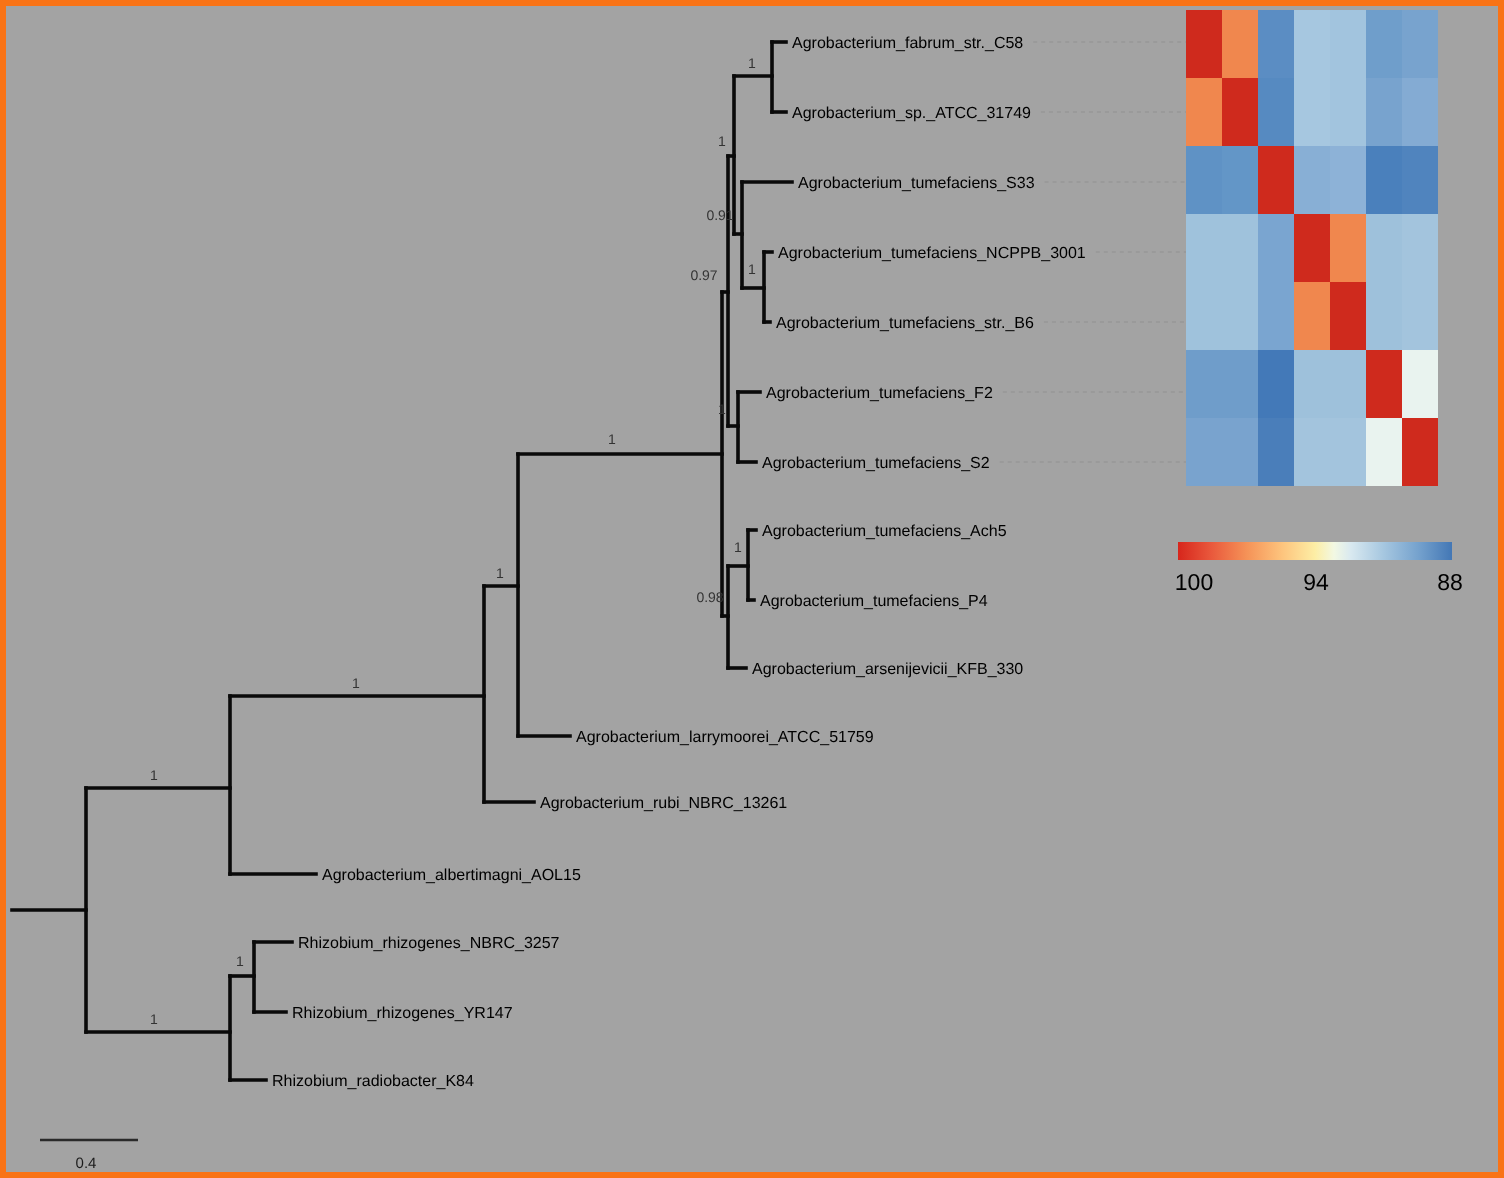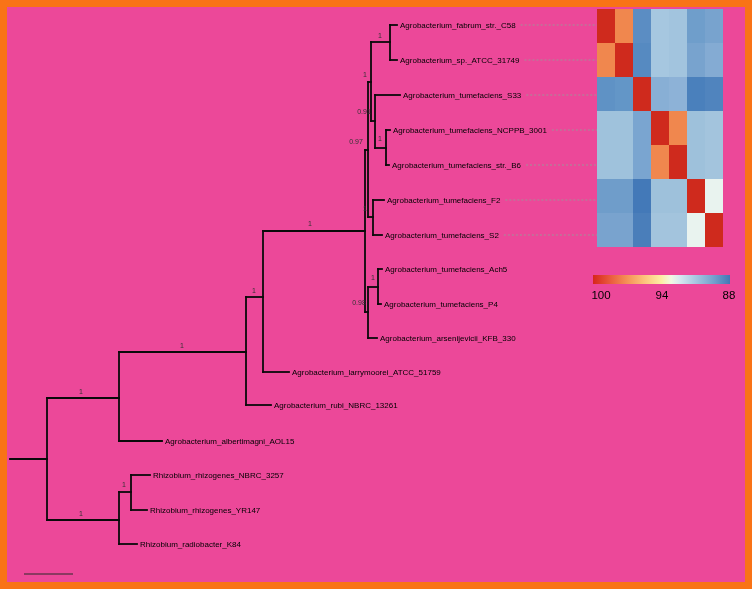--- a/index.html
+++ b/index.html
@@ -1,21 +1,21 @@
 <!DOCTYPE html>
 <html><head>
 <meta charset="utf-8">
 <style>
   html,body{margin:0;padding:0;background:#ffffff;}
   .canvas{
     position:relative;
     width:752px;height:589px;
     box-sizing:border-box;
-    background:#ec4899;
-    border:7px solid #f97316;
+    background:#a3a3a3;
+    border:3px solid #f97316;
     font-family:"Liberation Sans","DejaVu Sans",sans-serif;
     overflow:hidden;
   }
   svg{display:block;}
   text{font-family:"Liberation Sans","DejaVu Sans",sans-serif;}
 </style>
 </head>
 <body>
 
 <div class="canvas">

